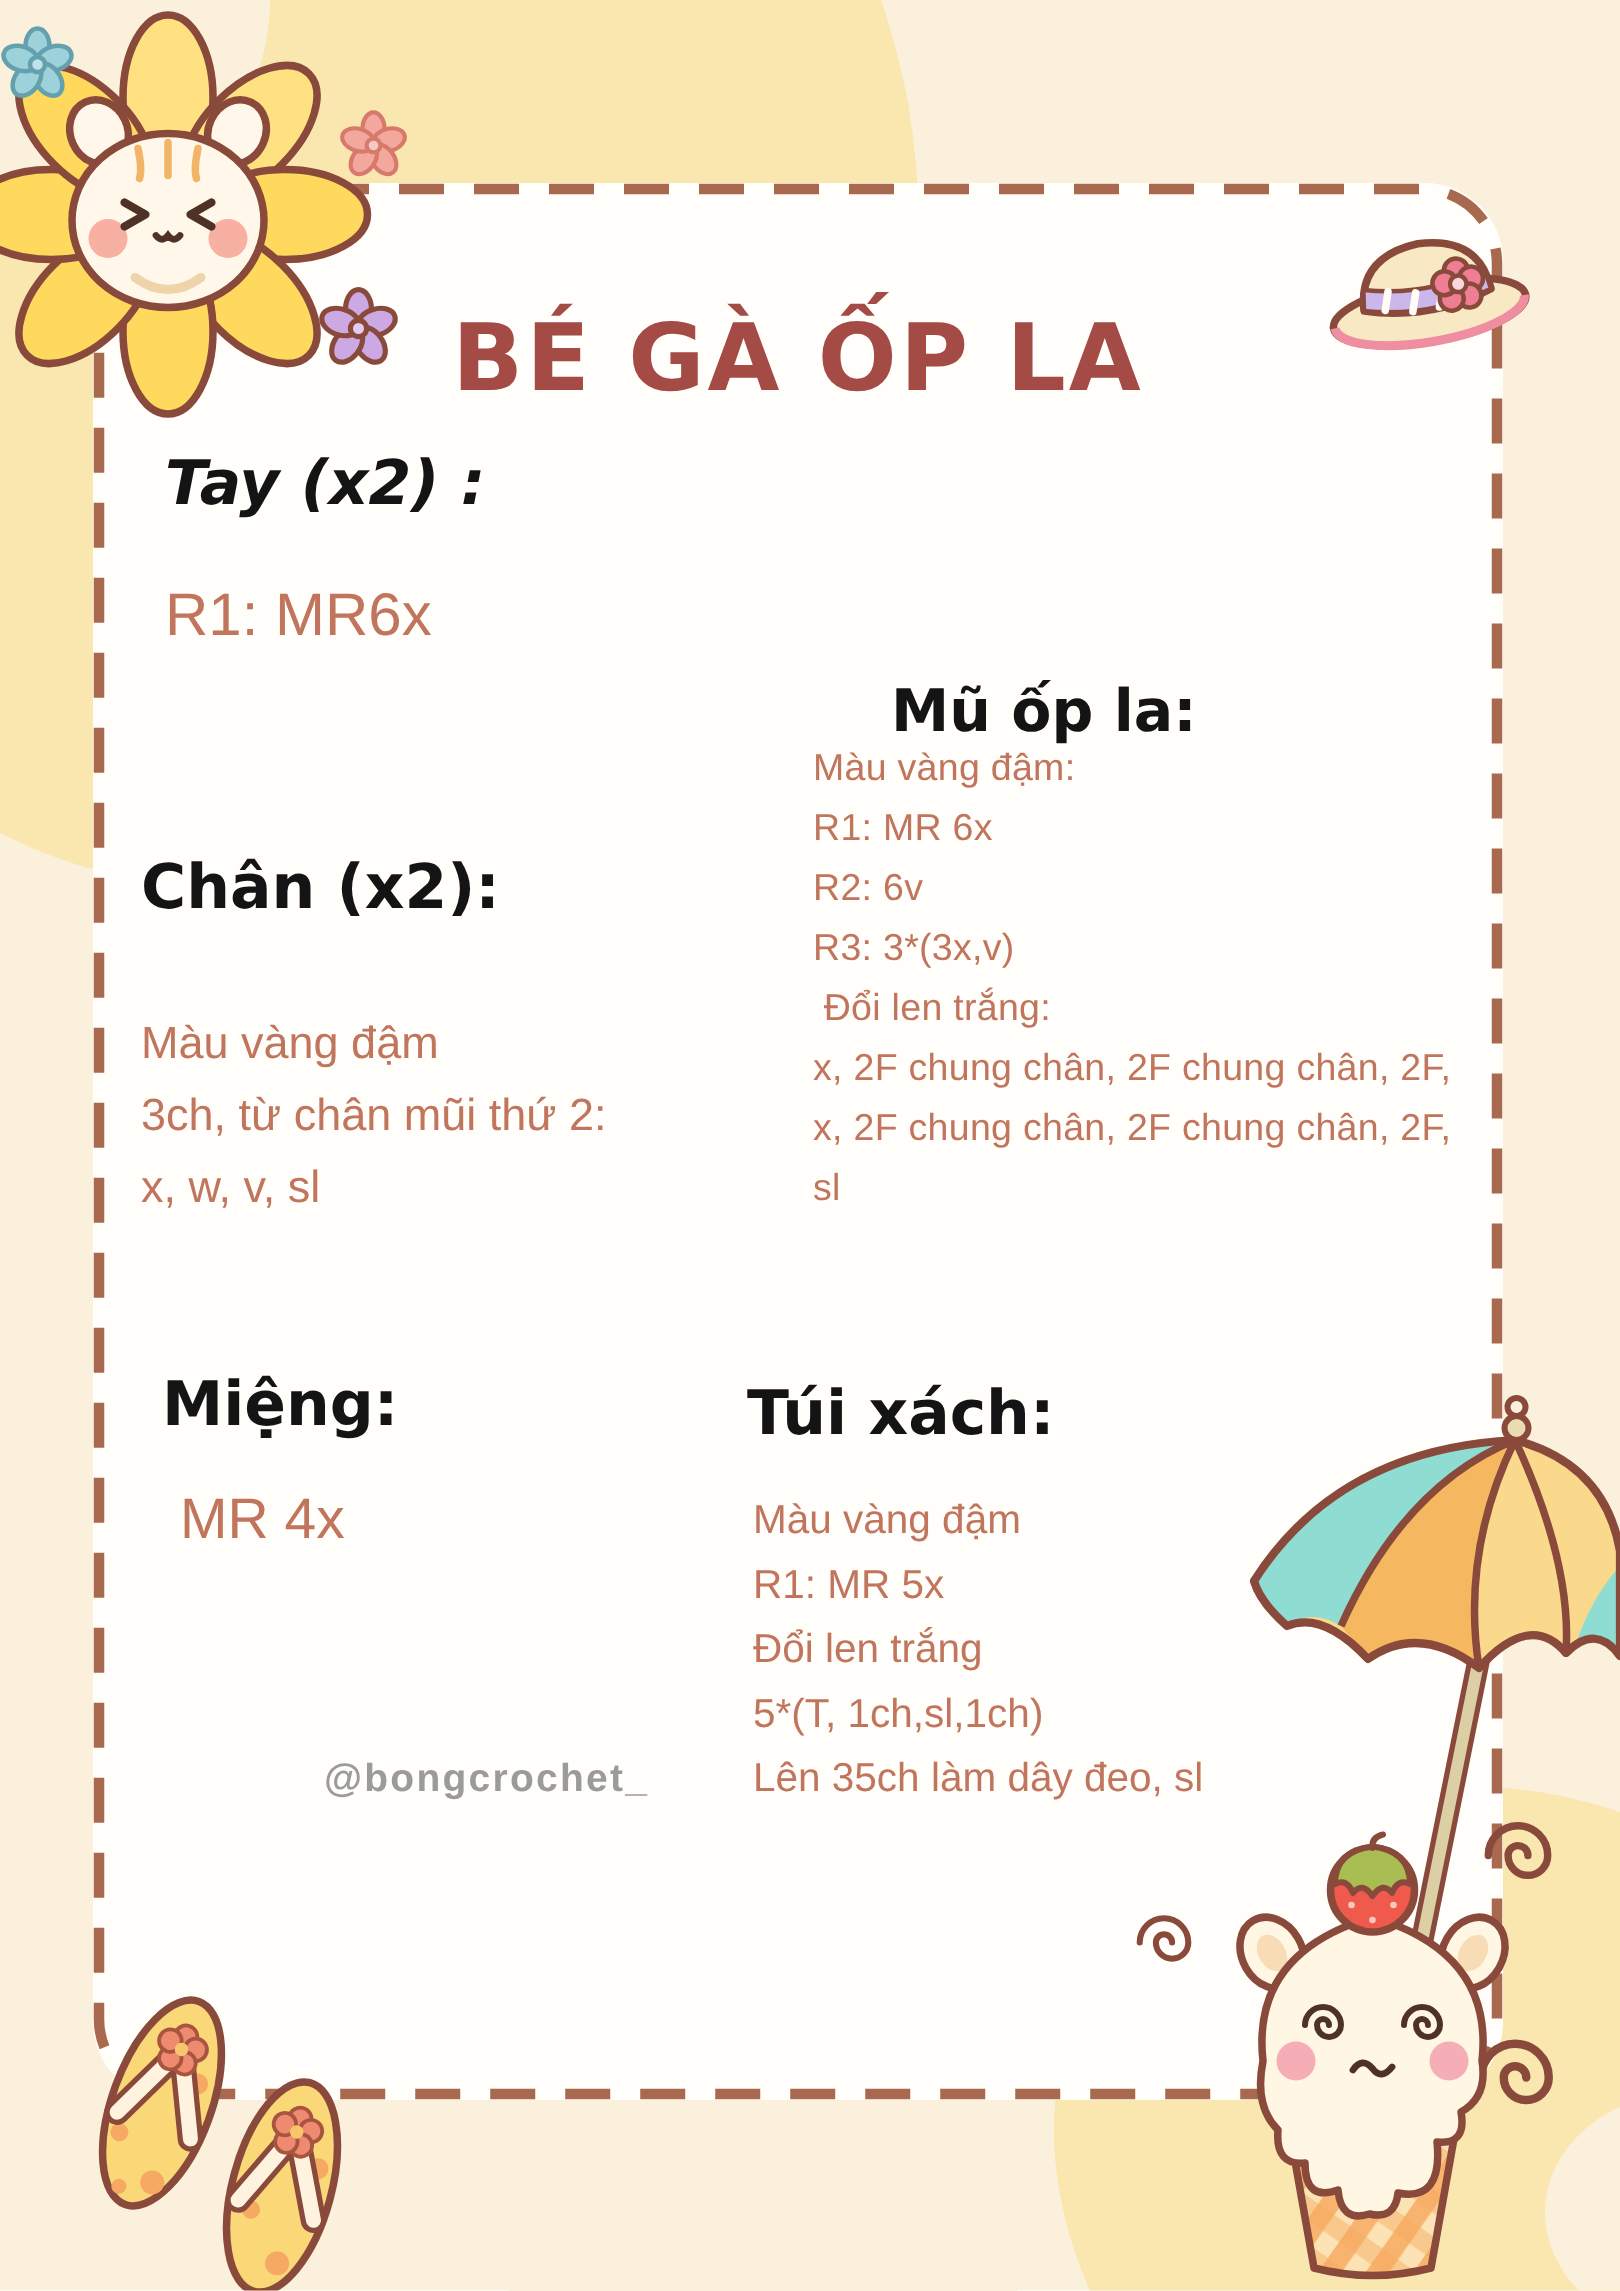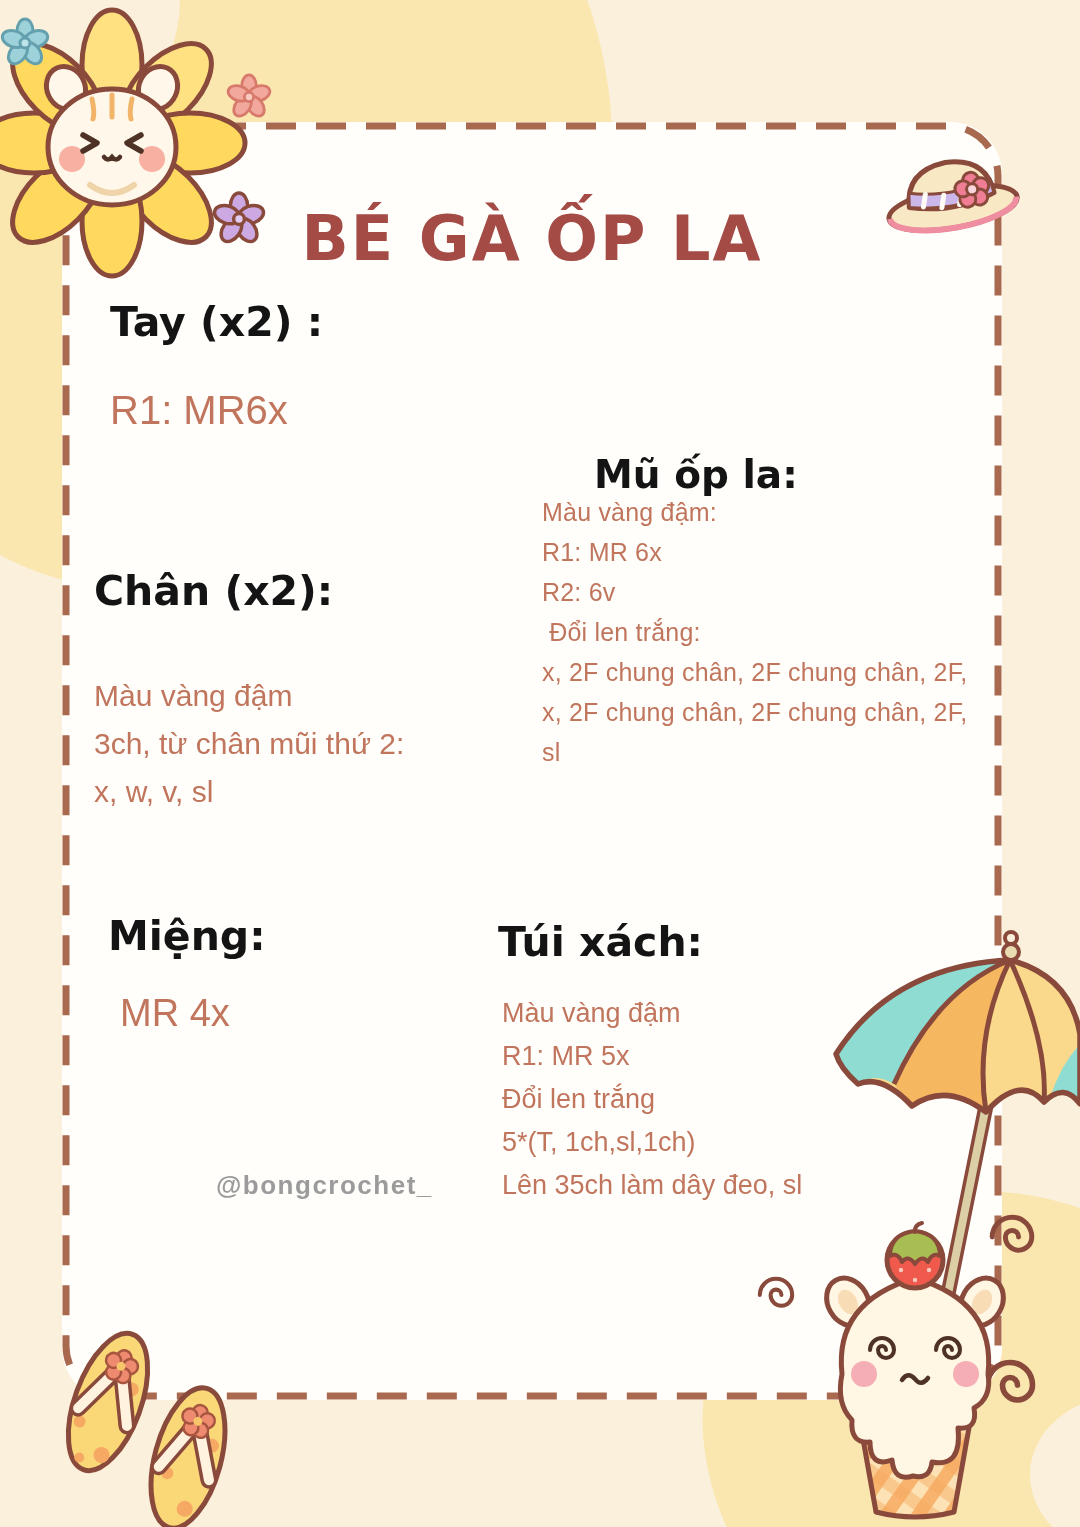--- a/index.html
+++ b/index.html
@@ -38,30 +38,31 @@
   <div class="blob-br"></div>
   <div class="notch-cream"></div>
 
   <div class="card">
     <svg class="card-border" width="940" height="1278" viewBox="0 0 940 1278">
       <rect x="4" y="4" width="932" height="1270" rx="50" fill="none" stroke="#A9694F" stroke-width="7" stroke-dasharray="30 20"></rect>
     </svg>
 
     <div class="abs title" style="top:80px;left:0;">BÉ GÀ ỐP LA</div>
 
-    <div class="abs h-black" style="left:48px;top:176px;">Tay (x2) :</div>
+    <div class="abs h-black" style="left:48px;top:176px;font-style:italic;">Tay (x2) :</div>
     <div class="abs tay-lines" style="left:48px;top:252px;">
       <div class="t-line">R1: MR6x</div>
     </div>
 
     <div class="abs h-black" style="left:532px;top:302px;font-size:39px;margin-top:28px;">Mũ ốp la:</div>
     <div class="abs mu-lines" style="left:480px;top:370px;">
       <div class="t-line">Màu vàng đậm:</div>
       <div class="t-line">R1: MR 6x</div>
       <div class="t-line">R2: 6v</div>
+      <div class="t-line">R3: 3*(3x,v)</div>
       <div class="t-line"> Đổi len trắng:</div>
       <div class="t-line">x, 2F chung chân, 2F chung chân, 2F,</div>
       <div class="t-line">x, 2F chung chân, 2F chung chân, 2F,</div>
       <div class="t-line">sl</div>
     </div>
 
     <div class="abs h-black" style="left:32px;top:445px;">Chân (x2):</div>
     <div class="abs chan-lines" style="left:32px;top:550px;">
       <div class="t-line">Màu vàng đậm</div>
       <div class="t-line">3ch, từ chân mũi thứ 2:</div>

